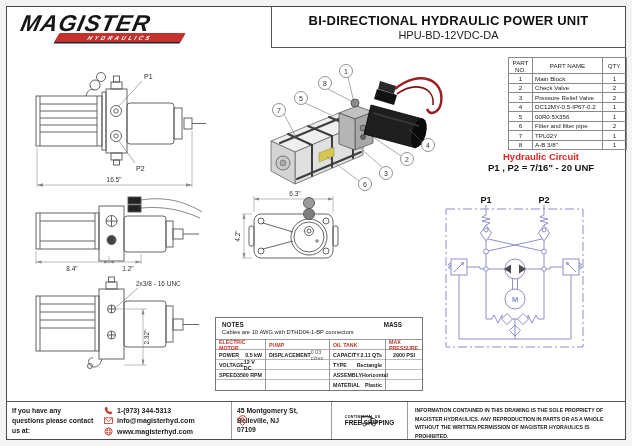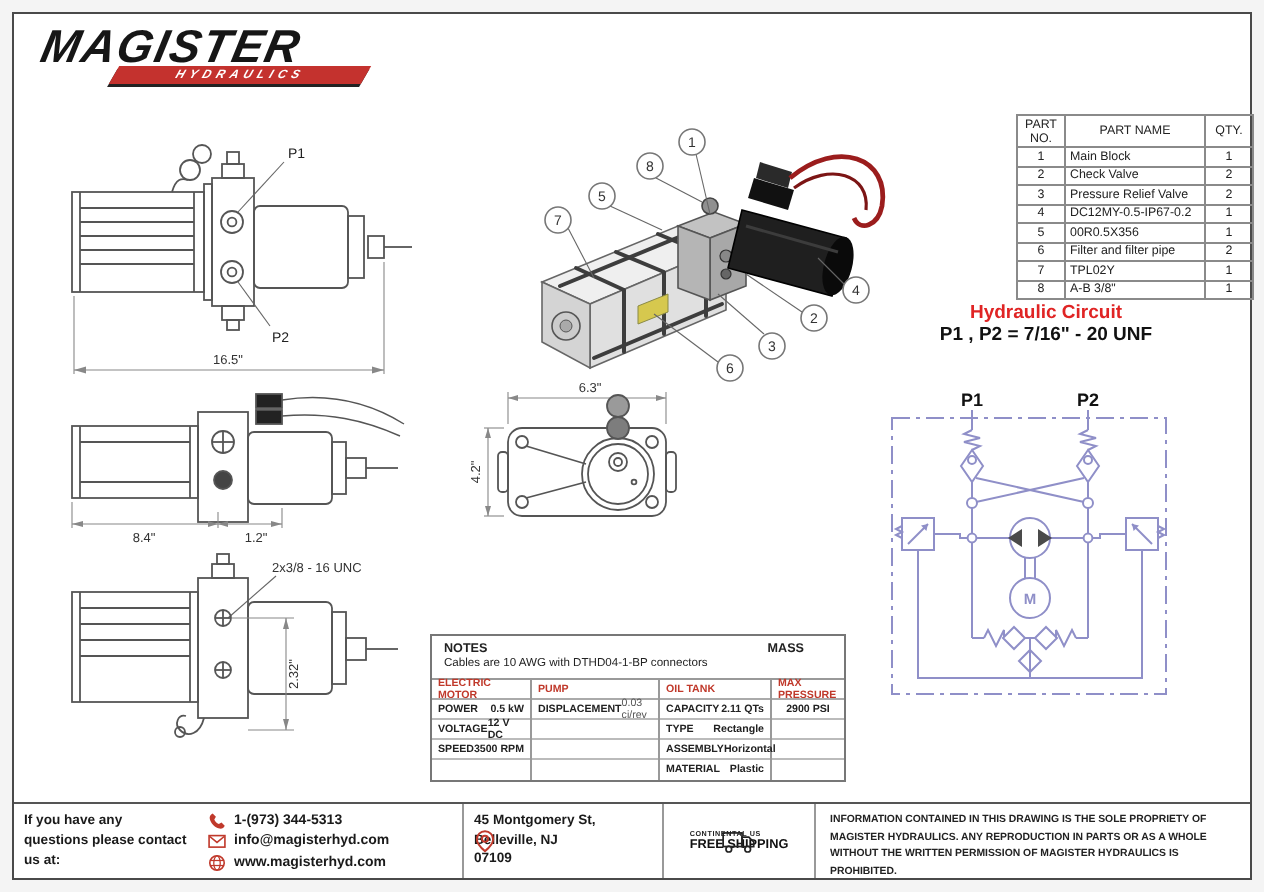--- a/index.html
+++ b/index.html
@@ -30,21 +30,21 @@
   .ldr { stroke:#666; stroke-width:0.55; fill:none; }
   .dim { font-size:6.5px; fill:#333; }
   .lbl { font-size:7px; fill:#222; }
   .arr { fill:#888; stroke:none; }
   .callout-c { fill:#fff; stroke:#777; stroke-width:0.8; }
   .callout-n { font-size:7px; fill:#333; text-anchor:middle; }
   .port { font-size:9px; font-weight:bold; fill:#111; text-anchor:middle; }
   .mtext { font-size:7.5px; font-weight:bold; fill:#8f8fc8; text-anchor:middle; }
 
   
-  .circuit-caption { position:absolute; left:436px; top:144px; width:160px; text-align:center; }
+  .circuit-caption { position:absolute; left:454px; top:144px; width:160px; text-align:center; }
   .circuit-title { font-size:9.5px; font-weight:bold; color:#e02424; }
   .circuit-note { font-size:9.5px; font-weight:bold; color:#111; }
 
   
   .spec-block { position:absolute; left:208px; top:310px; width:208px; border:1px solid #777; background:#fff; font-size:5.3px; color:#222; }
   .notes-row { display:flex; justify-content:space-between; padding:3px 6px 2px 6px; border-bottom:1px solid #999; height:22px; }
   .notes-title { font-size:6.3px; font-weight:bold; }
   .notes-text { font-size:5.8px; margin-top:1px; }
   .mass { font-size:6.3px; font-weight:bold; margin-right:14px; }
   .spec-grid { display:flex; }
@@ -75,20 +75,24 @@
 </head>
 <body>
 
 <div class="sheet">
 
   <div class="logo">
     <div class="logo-word">MAGISTER</div>
     <div class="logo-band">
       <span>HYDRAULICS</span>
     </div>
+  </div>
+  <div class="title-box">
+    <div class="doc-title">BI-DIRECTIONAL HYDRAULIC POWER UNIT</div>
+    <div class="doc-subtitle">HPU-BD-12VDC-DA</div>
   </div>
 
   <table class="parts">
     <colgroup>
         <col style="width:24px">
         <col style="width:70px">
         <col style="width:24px">
       </colgroup>
     <thead>
       <tr>

